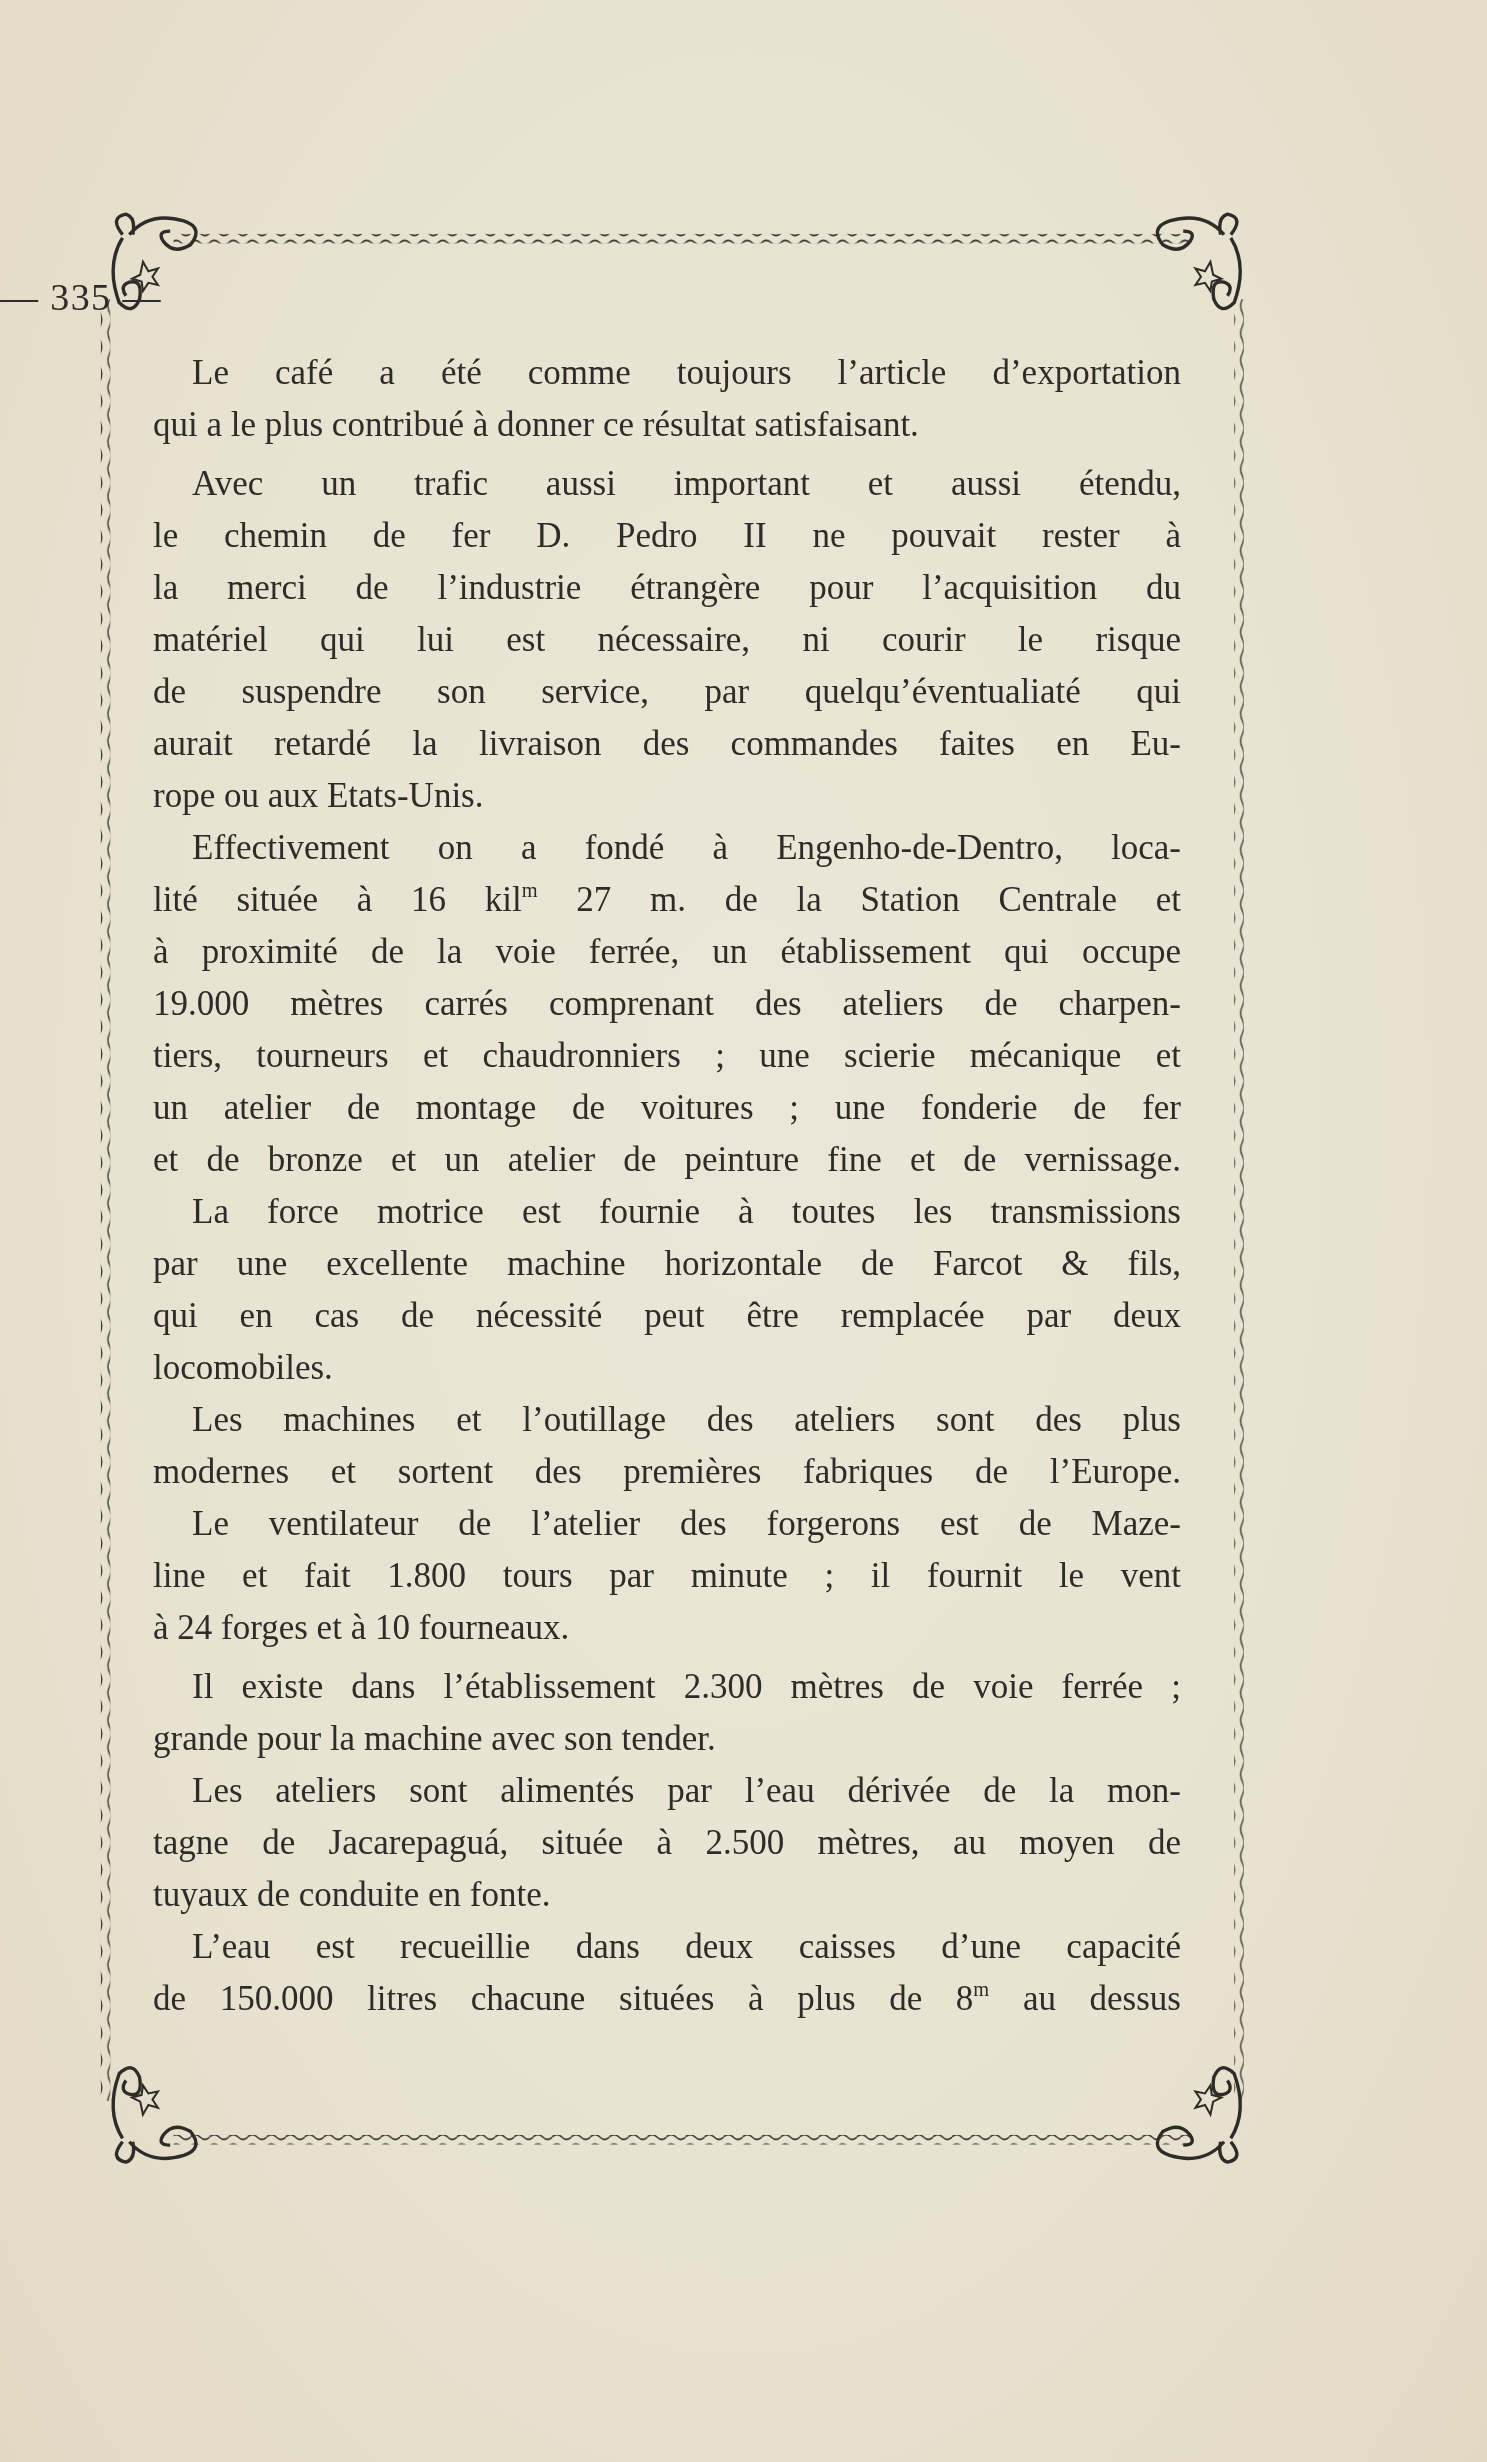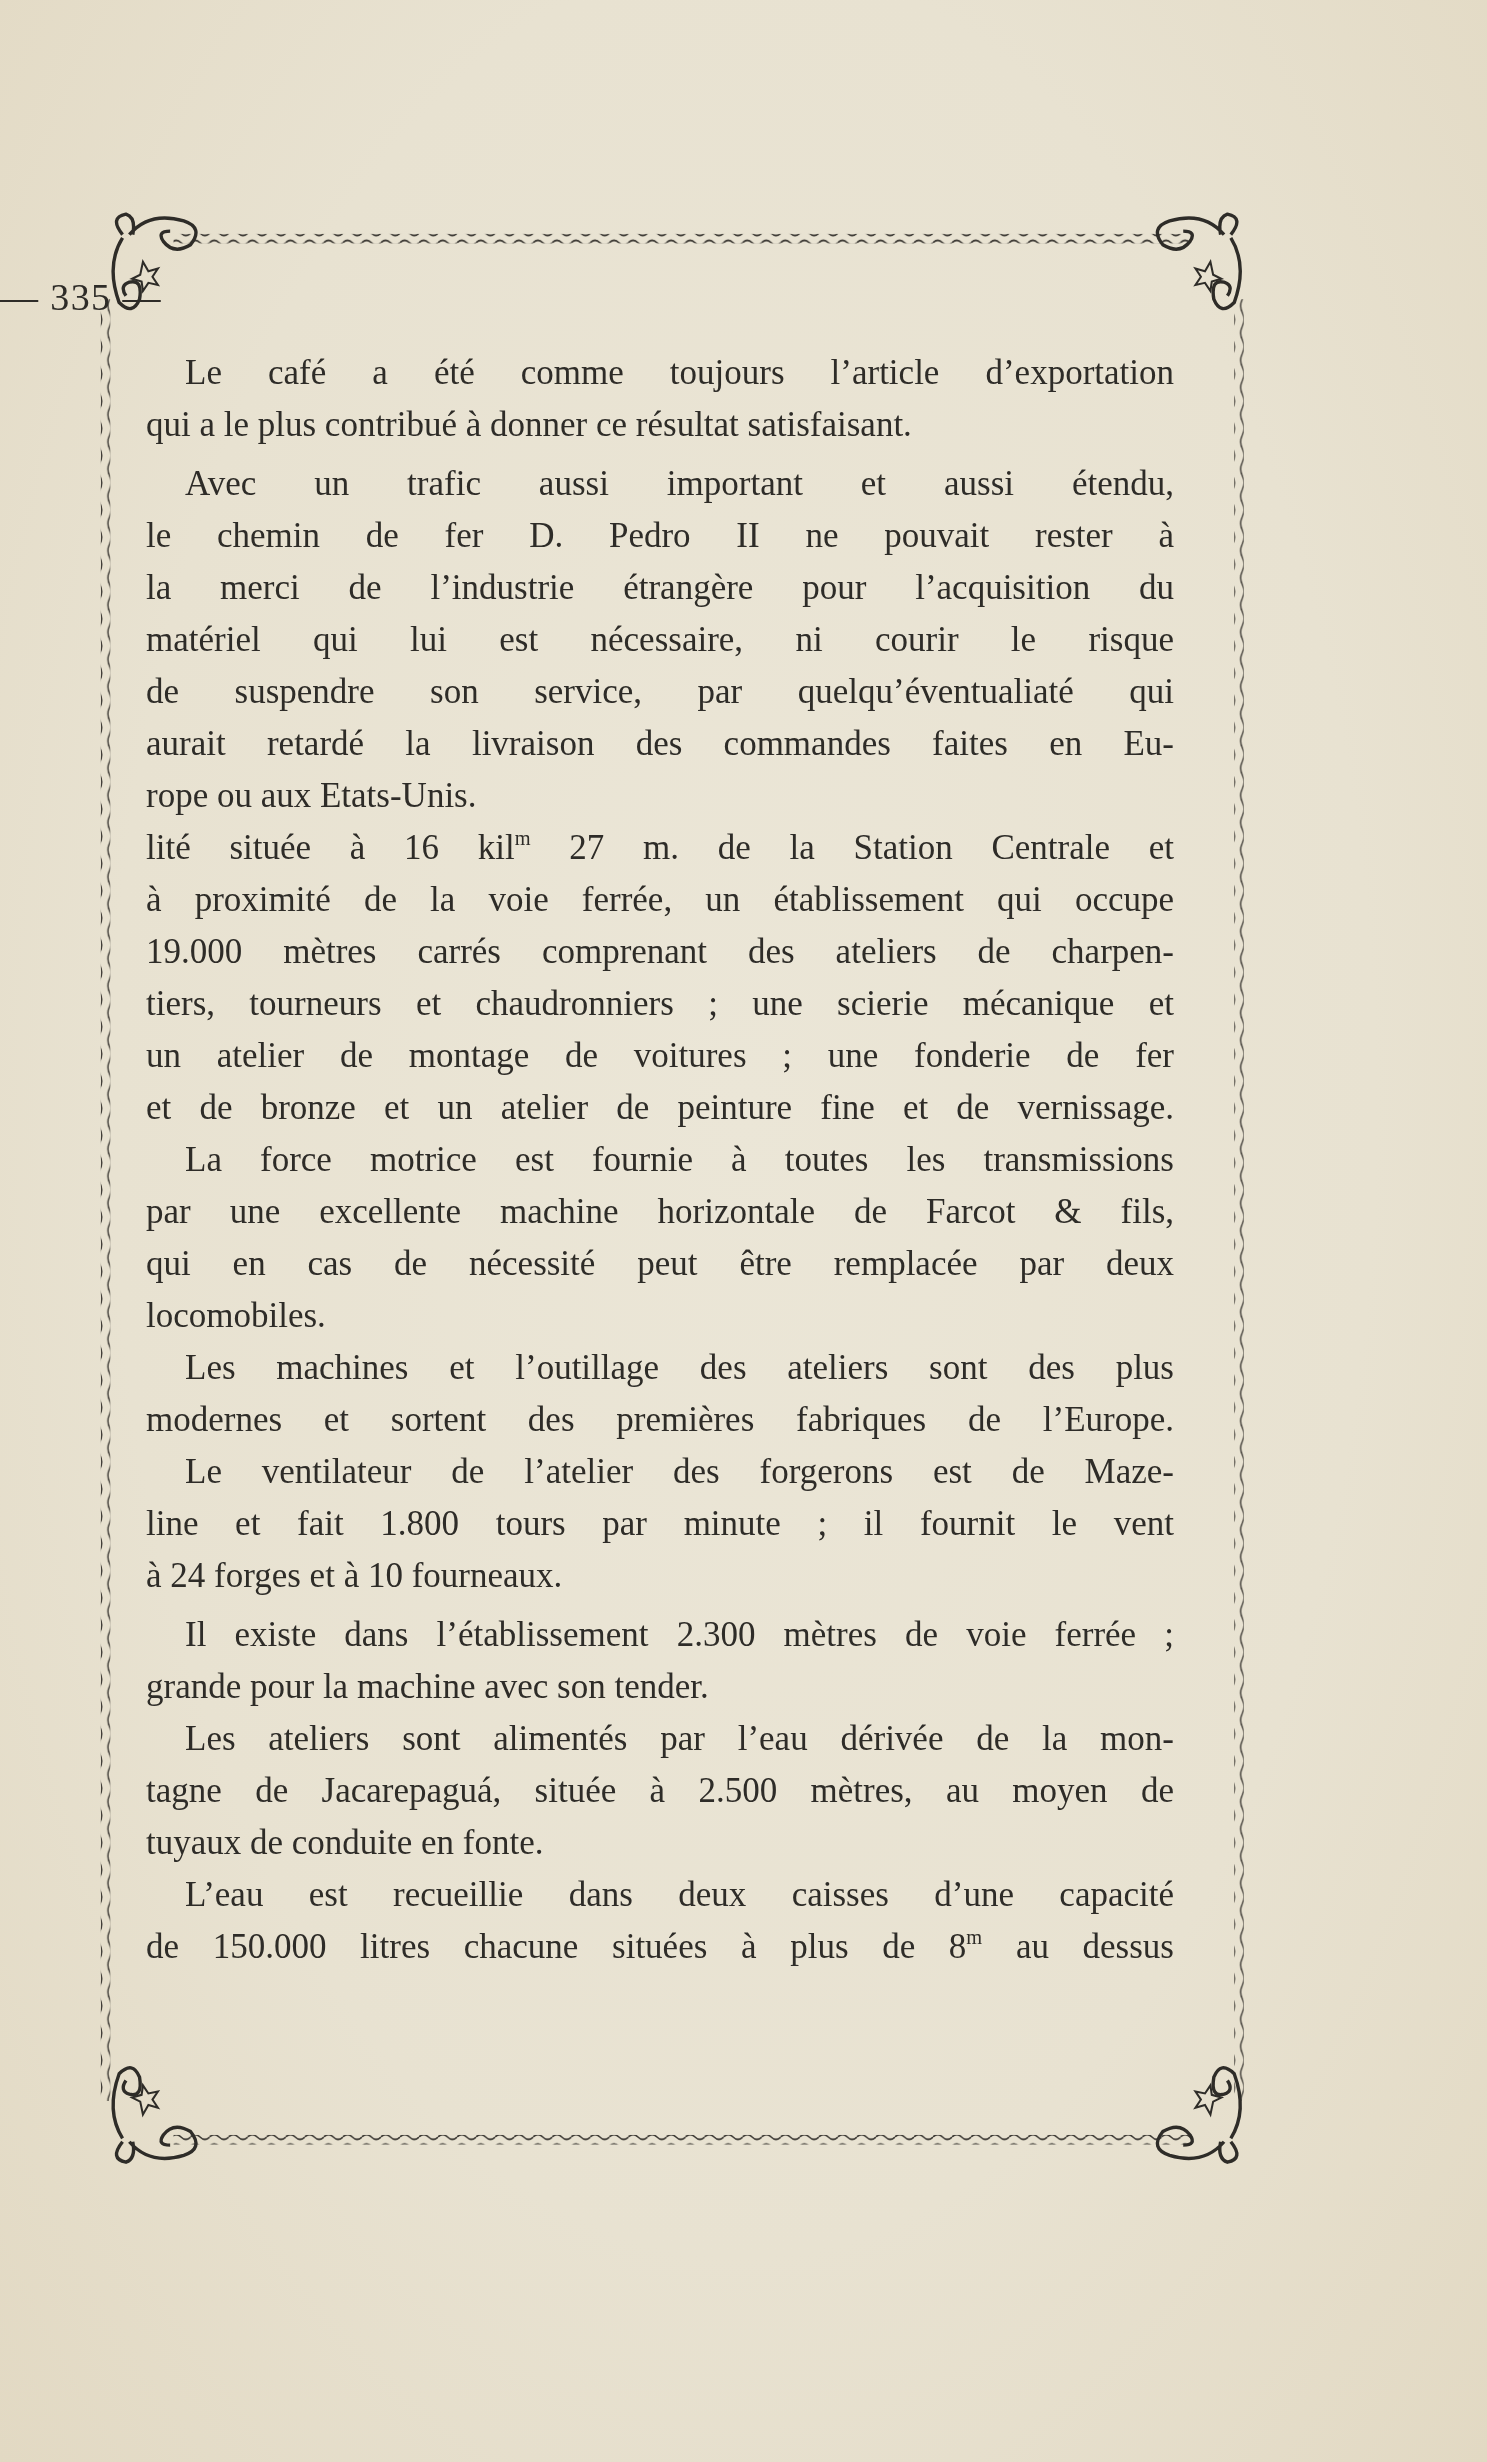--- a/index.html
+++ b/index.html
@@ -9,21 +9,21 @@
     position:relative;
     font-family: "Liberation Serif", "DejaVu Serif", serif;
     color:#2e2c28;
   }
   .wave { position:absolute; }
   .page-number {
     position:absolute; left:0; width:1488px; top:275px; text-align:left;
     font-size:38px; letter-spacing:1.4px;
   }
   .text {
-    position:absolute; left:146px; top:347px; width:1028px;
+    position:absolute; left:153px; top:347px; width:1028px;
     font-size:35px; line-height:52px;
   }
   .line { display:block; white-space:nowrap; text-align:justify; text-align-last:justify; height:52px; }
   .line.last { text-align-last:left;font-family:Liberation Serif, serif; }
   .line.indent { padding-left:39px; }
   .gap { height:6.8px; }
   sup { font-size:20.4px; line-height:0; vertical-align:13.6px; }
 </style>
 </head>
 <body>
@@ -82,20 +82,21 @@
     <span class="line indent">Avec un trafic aussi important et aussi étendu,</span>
     <span class="line">le chemin de fer D. Pedro II ne pouvait rester à</span>
     <span class="line">la merci de l’industrie étrangère pour l’acquisition du</span>
     <span class="line">matériel qui lui est nécessaire, ni courir le risque</span>
     <span class="line">de suspendre son service, par quelqu’éventualiaté qui</span>
     <span class="line">aurait retardé la livraison des commandes faites en Eu-</span>
     <span class="line last">rope ou aux Etats-Unis.</span>
   </div>
 
   <div>
+    <span class="line indent">Effectivement on a fondé à Engenho-de-Dentro, loca-</span>
     <span class="line"><span>lité située à 16 kil</span><sup>m</sup><span> 27 m. de la Station Centrale et</span></span>
     <span class="line">à proximité de la voie ferrée, un établissement qui occupe</span>
     <span class="line">19.000 mètres carrés comprenant des ateliers de charpen-</span>
     <span class="line">tiers, tourneurs et chaudronniers ; une scierie mécanique et</span>
     <span class="line">un atelier de montage de voitures ; une fonderie de fer</span>
     <span class="line">et de bronze et un atelier de peinture fine et de vernissage.</span>
   </div>
 
   <div>
     <span class="line indent">La force motrice est fournie à toutes les transmissions</span>

